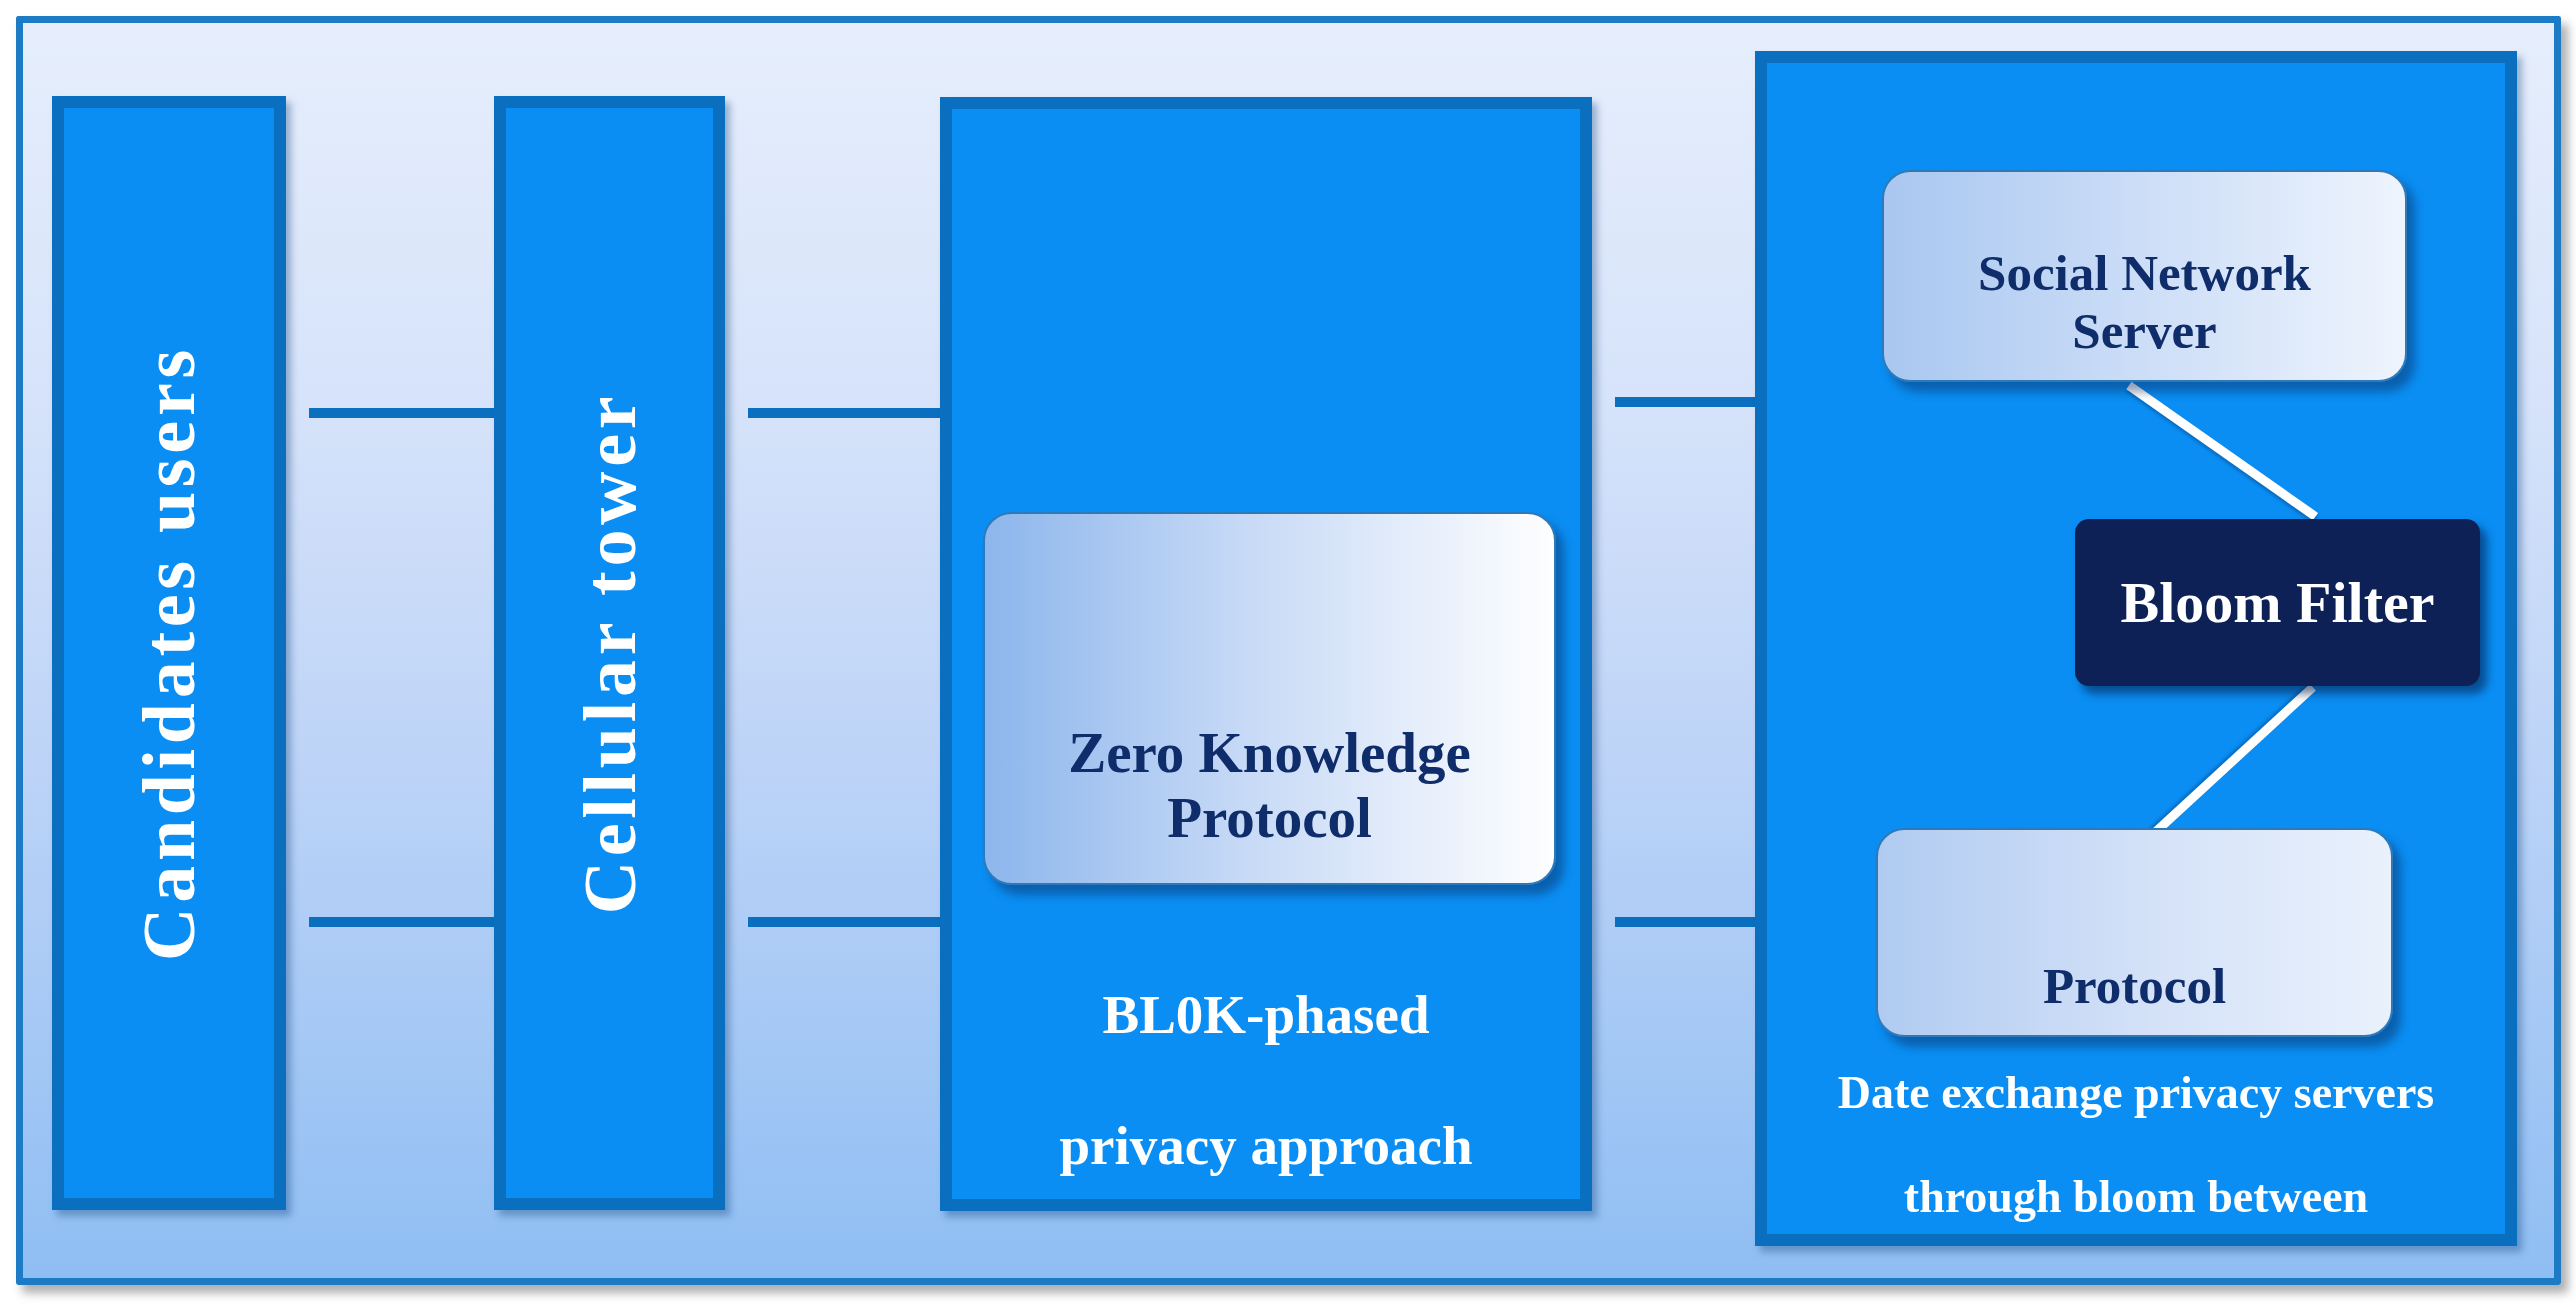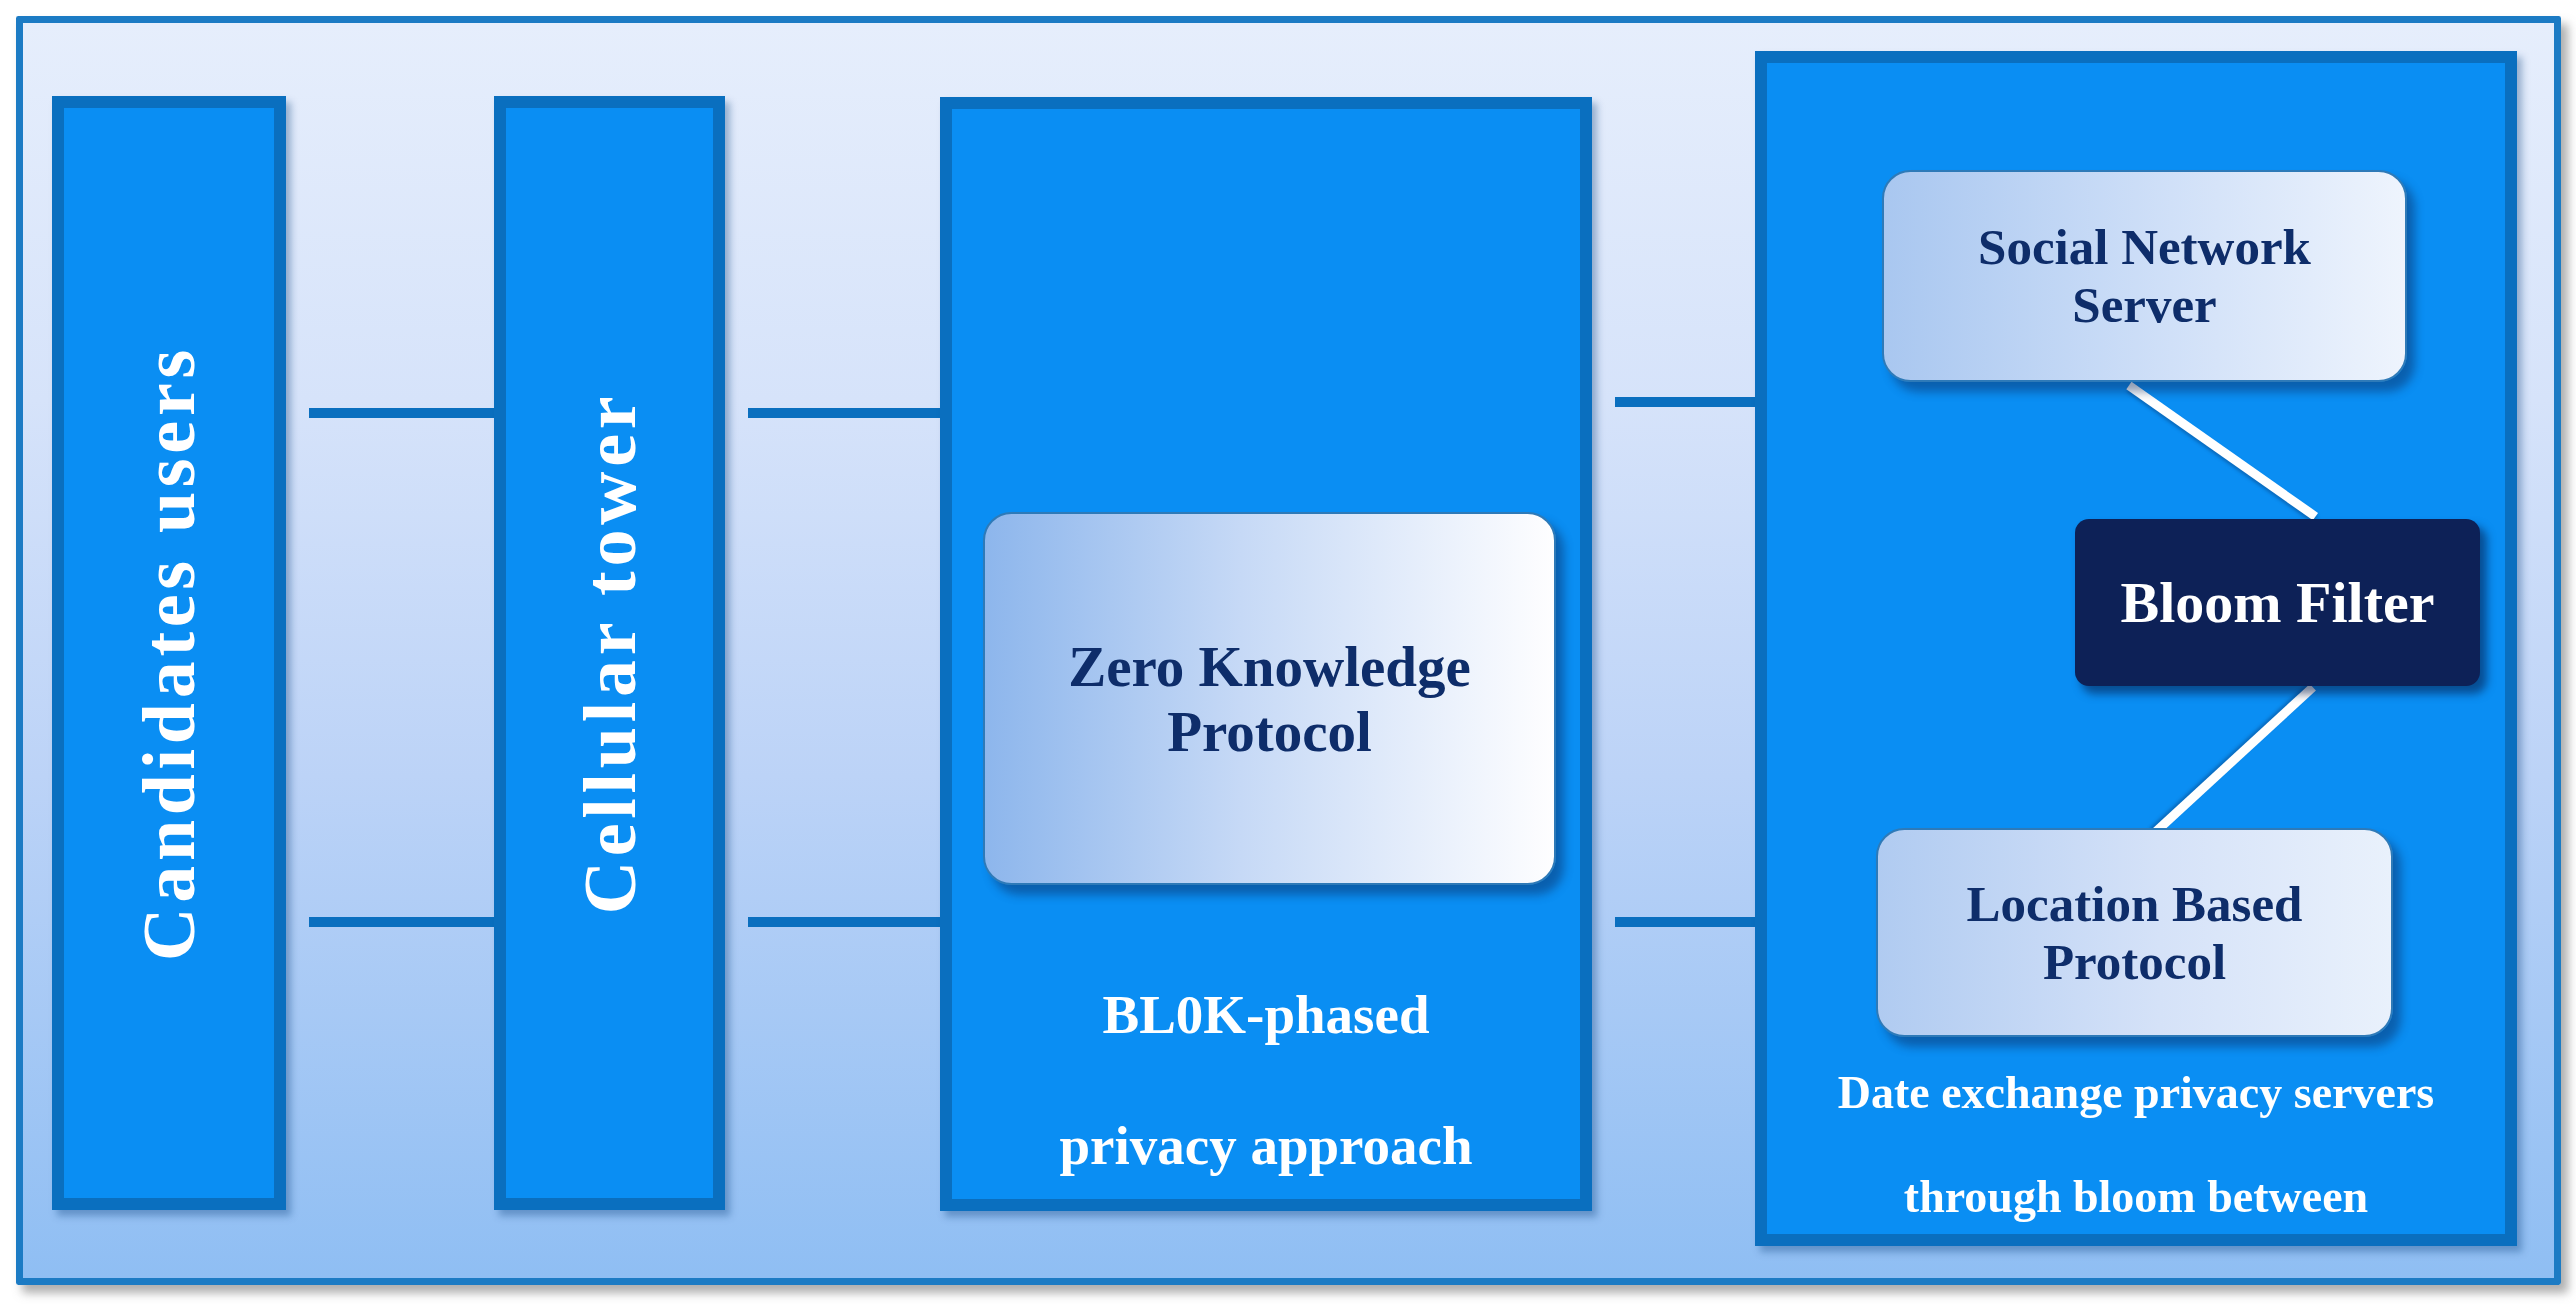--- a/index.html
+++ b/index.html
@@ -33,21 +33,21 @@
   .hconn{position:absolute;height:9.5px;background:#0a6fbf;}
   .c1{left:286px;top:385px;width:208px;}
   .c2{left:725px;top:385px;width:215px;}
   .c3{left:1592px;top:374px;width:164px;}
   .c4{left:286px;top:894px;width:208px;}
   .c5{left:725px;top:894px;width:215px;}
   .c6{left:1592px;top:894px;width:164px;}
   
   .litebox{
     position:absolute;border:2.4px solid #2e7ab8;border-radius:28.4px;box-sizing:border-box;
-    display:flex;flex-direction:column;justify-content:center;align-items:center;
+    display:flex;flex-direction:column;justify-content:flex-end;align-items:center;
     color:#0e2d6a;text-align:center;
     box-shadow:8px 9.5px 9.5px rgba(10,40,90,0.45);
   }
   .zkp{left:983px;top:512px;width:573px;height:373px;padding:33px 8px;font-size:57px;
        background:linear-gradient(90deg,#8db6ec 0%,#c6d9f6 45%,#fefeff 100%);}
   .sns{left:1882px;top:170px;width:525px;height:212px;padding:20.5px 8px;font-size:51px;
        background:linear-gradient(90deg,#a9c7f0 0%,#d0e0f8 55%,#eef4fd 100%);}
   .lbs{left:1876px;top:828px;width:517px;height:209px;padding:20.5px 8px;font-size:51px;
        background:linear-gradient(90deg,#b0cbf1 0%,#d5e2f8 55%,#e9f1fc 100%);}
   
@@ -119,17 +119,16 @@
   <div class="litebox sns">
     <div>Social Network</div>
     <div>Server</div>
   </div>
 
   <div class="bloom">
     <span>Bloom Filter</span>
   </div>
 
   <div class="litebox lbs">
-    <div>Location Based</div>
     <div>Protocol</div>
   </div>
 </div>
 
 
 </body></html>

